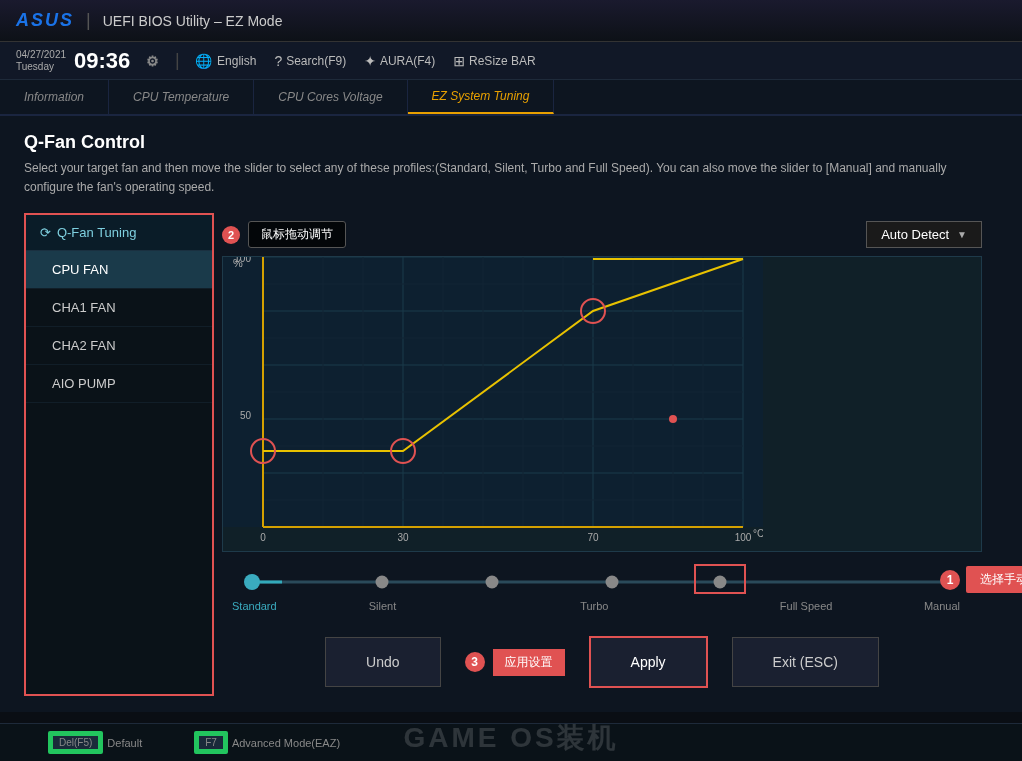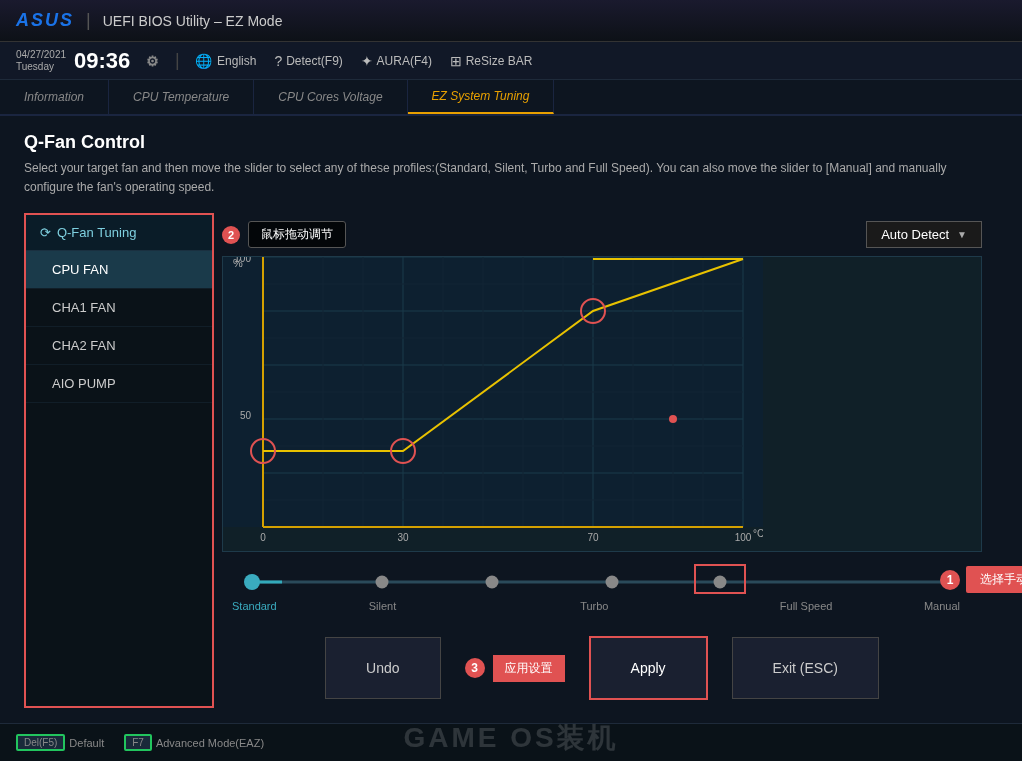--- a/index.html
+++ b/index.html
@@ -247,21 +247,21 @@
 
     
     .btn-row {
       display: flex;
       justify-content: center;
       align-items: center;
       gap: 24px;
       margin-top: 24px;
     }
     .btn {
-      padding: 22px 40px;
+      padding: 16px 40px;
       font-size: 14px;
       cursor: pointer;
       border: 1px solid #444;
       background: #1a2030;
       color: #ccc;
     }
     .btn.apply {
       border: 2px solid #e05252;
       color: #fff;
       background: #1a2030;
@@ -307,24 +307,25 @@
       color: #888;
       overflow: hidden;
     }
     .bottom-item {
       display: flex;
       align-items: center;
       gap: 4px;
     }
     .bottom-key {
       background: #1a2a3a;
-      border: 2px solid #22c55e;
+      border: 5px solid #22c55e;
       padding: 1px 6px;
       border-radius: 2px;
       font-size: 10px;
+      margin-left: 32px;
     }
 
     
     .watermark {
       position: absolute;
       bottom: 4px;
       left: 50%;
       transform: translateX(-50%);
       font-size: 28px;
       font-weight: 900;
@@ -354,21 +355,21 @@
     </div>
   </div>
   <span class="topbar-sep">|</span>
   <div class="topbar-items">
     <div class="topbar-item">
       <span class="topbar-item-icon">🌐</span>
       <span>English</span>
     </div>
     <div class="topbar-item">
       <span class="topbar-item-icon">?</span>
-      <span>Detect(F9)</span>
+      <span>Search(F9)</span>
     </div>
     <div class="topbar-item">
       <span class="topbar-item-icon">✦</span>
       <span>AURA(F4)</span>
     </div>
     <div class="topbar-item">
       <span class="topbar-item-icon">⊞</span>
       <span>ReSize BAR</span>
     </div>
   </div>

